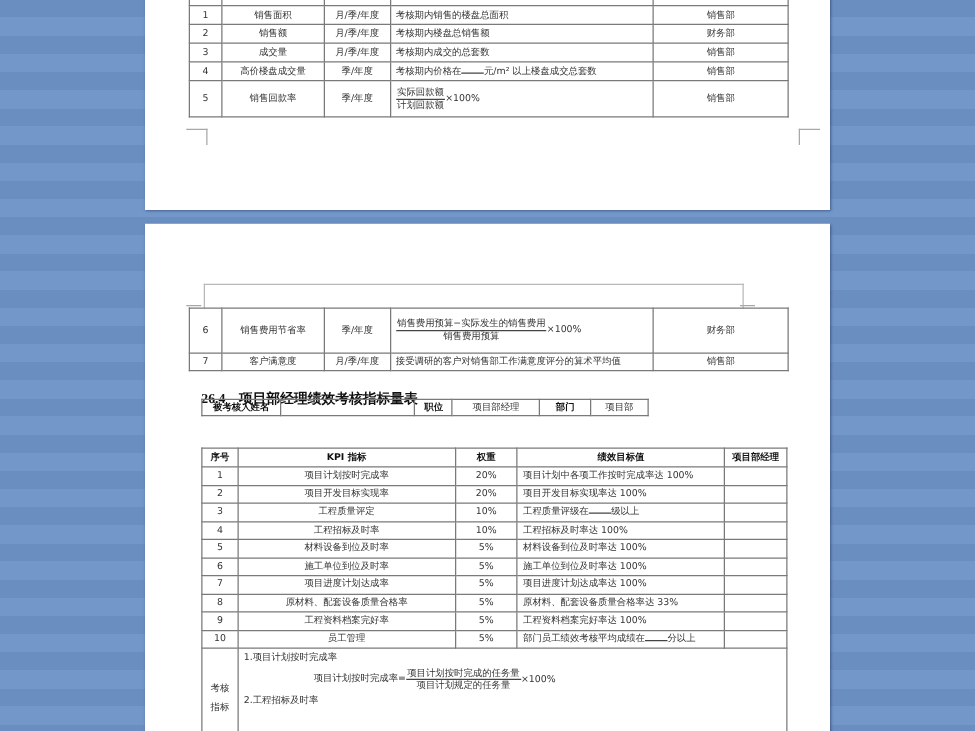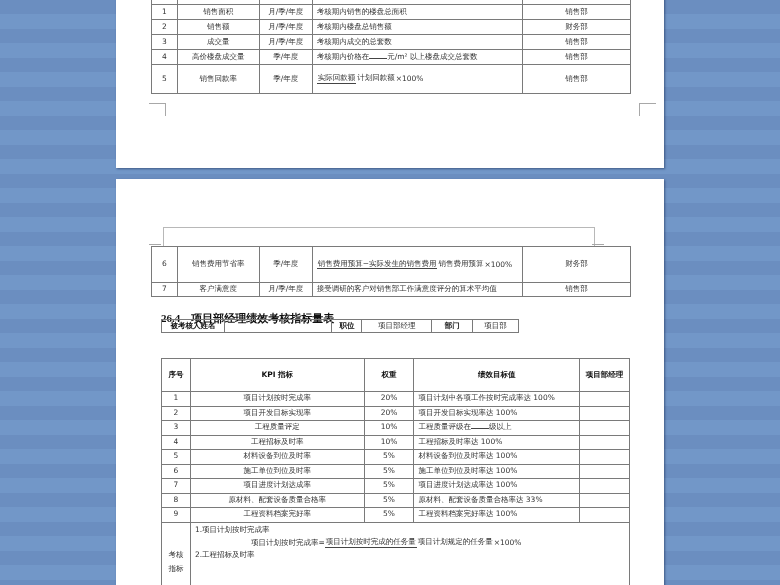--- a/index.html
+++ b/index.html
@@ -14,21 +14,21 @@
     box-shadow: 1px 1px 2px rgba(30,50,90,0.6);
     overflow:hidden;
   }
   #page1 { top:-10px; height:178px; }
   #page2 { top:179px; height:420px; }
   table { border-collapse:collapse; position:absolute; }
   td, th { border:1px solid #7a7a7a; font-size:7.5px; padding:0 4px; line-height:1.15; color:#333; }
   .c { text-align:center; }
   .l { text-align:left; }
   .corner { position:absolute; width:16px; height:12px; border-color:#a8a8a8; border-style:solid; }
-  .frac { display:inline-flex; flex-direction:row; vertical-align:middle; text-align:center; }
+  .frac { display:inline-flex; flex-direction:column; vertical-align:middle; text-align:center; }
   .frac .num { border-bottom:1px solid #444; padding:0 1px; }
   .frac .den { padding:0 1px; }
   .times { vertical-align:middle; }
   .section-title {
     position:absolute; left:45px; top:132px; font-family:Liberation Serif, serif;
     font-weight:bold; font-size:11px; color:#111;
   }
   .b { font-weight:bold; color:#111; }
   .blank { display:inline-block; width:18px; border-bottom:1px solid #444; }
   .header-box { position:absolute; left:47px; top:48px; width:430px; height:19px; border:1px solid #b8b8b8; border-bottom:none; }
@@ -160,21 +160,21 @@
 
   <table style="left:45px; top:179px; width:469px;">
     <colgroup>
         <col style="width:29px">
         <col style="width:174px">
         <col style="width:50px">
         <col style="width:166px">
         <col style="width:50px">
       </colgroup>
     <tbody>
-        <tr style="height:33px">
+        <tr style="height:15px">
       <td class="c b">序号</td>
       <td class="c b">KPI 指标</td>
       <td class="c b">权重</td>
       <td class="c b">绩效目标值</td>
       <td class="c b">项目部经理</td>
     </tr>
     <tr style="height:14.5px">
       <td class="c">1</td>
       <td class="c">项目计划按时完成率</td>
       <td class="c">20%</td>
@@ -228,20 +228,27 @@
       <td class="c">原材料、配套设备质量合格率</td>
       <td class="c">5%</td>
       <td class="l">原材料、配套设备质量合格率达 33%</td>
       <td></td>
     </tr>
     <tr style="height:14.5px">
       <td class="c">9</td>
       <td class="c">工程资料档案完好率</td>
       <td class="c">5%</td>
       <td class="l">工程资料档案完好率达 100%</td>
+      <td></td>
+    </tr>
+    <tr style="height:14.5px">
+      <td class="c">10</td>
+      <td class="c">员工管理</td>
+      <td class="c">5%</td>
+      <td class="l"><span>部门员工绩效考核平均成绩在</span><span class="blank"></span><span>分以上</span></td>
       <td></td>
     </tr>
     <tr style="height:80px">
       <td class="c" style="vertical-align:middle; line-height:1.9;">
         <span>考核</span><br>
         <span>指标</span>
       </td>
       <td colspan="4" class="l" style="vertical-align:top; padding-top:3px;">
         <div>1.项目计划按时完成率</div>
         <div style="margin-top:4px; padding-left:20px;">

